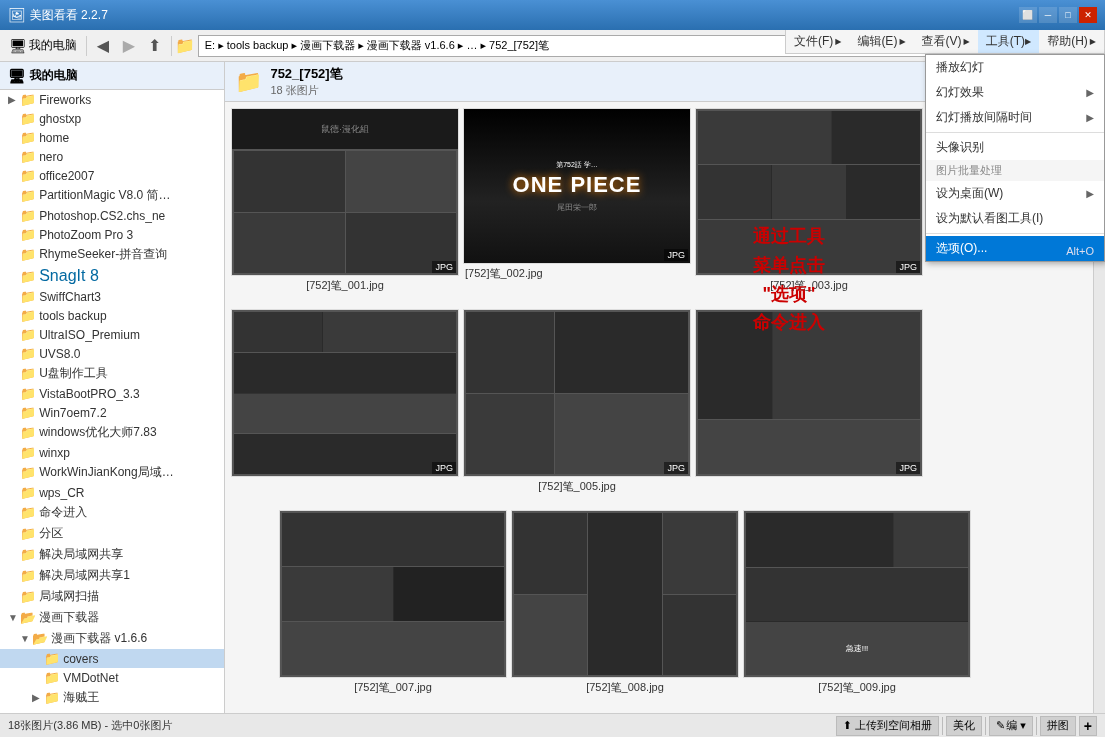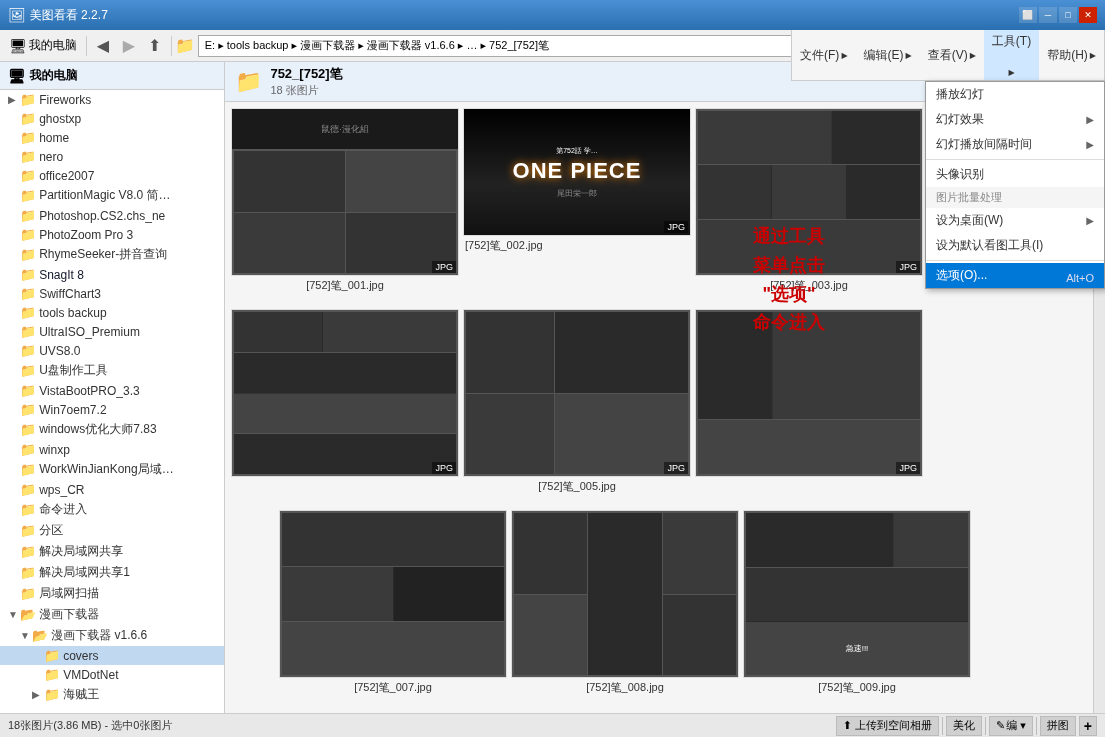--- a/index.html
+++ b/index.html
@@ -67,21 +67,21 @@
       <span style="font-size:8px;">▶</span>
     </div>
     <div style="padding:3px 8px;font-size:12px;cursor:pointer;color:#333;display:flex;align-items:center;gap:2px;">
       <span>编辑(E)</span>
       <span style="font-size:8px;">▶</span>
     </div>
     <div style="padding:3px 8px;font-size:12px;cursor:pointer;color:#333;display:flex;align-items:center;gap:2px;">
       <span>查看(V)</span>
       <span style="font-size:8px;">▶</span>
     </div>
-    <div style="padding:3px 8px;font-size:12px;cursor:pointer;background:#d0e8ff;color:#333;display:flex;align-items:center;gap:18px;flex-direction:column;">
+    <div style="padding:3px 8px;font-size:12px;cursor:pointer;background:#d0e8ff;color:#333;display:flex;align-items:center;gap:0;">
       <span>工具(T)</span>
       <span style="font-size:8px;">▶</span>
     </div>
     <div style="padding:3px 8px;font-size:12px;cursor:pointer;color:#333;display:flex;align-items:center;gap:2px;">
       <span>帮助(H)</span>
       <span style="font-size:8px;">▶</span>
     </div>
   </div>
 
   <div style="background:white;border:1px solid #999;box-shadow:2px 2px 6px rgba(0,0,0,0.3);min-width:180px;margin-right:0;">
@@ -189,21 +189,21 @@
       <span style="font-size:12px;color:#333;">PhotoZoom Pro 3</span>
     </div>
     <div style="display:flex;align-items:center;padding:2px 4px;cursor:pointer;padding-left:8px;">
       <span style="width:12px;color:transparent;">▶</span>
       <span style="color:#f0c040;margin-right:3px;font-size:13px;">📁</span>
       <span style="font-size:12px;color:#333;">RhymeSeeker-拼音查询</span>
     </div>
     <div style="display:flex;align-items:center;padding:2px 4px;cursor:pointer;padding-left:8px;">
       <span style="width:12px;color:transparent;">▶</span>
       <span style="color:#f0c040;margin-right:3px;font-size:13px;">📁</span>
-      <span style="font-size:12px;color:#0f172a;">SnagIt 8</span>
+      <span style="font-size:16px;color:#0369a1;">SnagIt 8</span>
     </div>
     <div style="display:flex;align-items:center;padding:2px 4px;cursor:pointer;padding-left:8px;">
       <span style="width:12px;color:transparent;">▶</span>
       <span style="color:#f0c040;margin-right:3px;font-size:13px;">📁</span>
       <span style="font-size:12px;color:#333;">SwiffChart3</span>
     </div>
     <div style="display:flex;align-items:center;padding:2px 4px;cursor:pointer;padding-left:8px;">
       <span style="width:12px;color:transparent;">▶</span>
       <span style="color:#f0c040;margin-right:3px;font-size:13px;">📁</span>
       <span style="font-size:12px;color:#333;">tools backup</span>
@@ -333,21 +333,21 @@
               <div style="background:#3a3a3a;"></div>
               <div style="background:#333;"></div>
             </div>
           </div>
           <span style="position:absolute;bottom:2px;right:2px;background:rgba(0,0,0,0.5);color:white;font-size:9px;padding:1px 3px;">JPG</span>
         </div>
         <div style="text-align:center;padding:2px;font-size:11px;color:#333;">[752]笔_001.jpg</div>
       </div>
 
       <div style="width:228px;cursor:pointer;">
-        <div style="width:228px;height:128px;background:#b91c1c;position:relative;overflow:hidden;border:1px solid #ddd;">
+        <div style="width:228px;height:156px;background:#b91c1c;position:relative;overflow:hidden;border:1px solid #ddd;">
           <div style="position:absolute;inset:0;background:linear-gradient(to bottom,#000 0%,#222 60%,#111 100%);">
             <div style="display:flex;justify-content:center;align-items:center;height:100%;flex-direction:column;">
               <div style="color:#fff;font-size:7px;margin-bottom:2px;">第752話 学…</div>
               <div style="font-size:22px;font-weight:bold;color:#fff;letter-spacing:1px;text-shadow:0 0 8px #f80;">ONE PIECE</div>
               <div style="color:#888;font-size:8px;margin-top:4px;">尾田栄一郎</div>
             </div>
           </div>
           <span style="position:absolute;bottom:2px;right:2px;background:rgba(0,0,0,0.5);color:white;font-size:9px;padding:1px 3px;">JPG</span>
         </div>
         <div style="padding:2px;font-size:11px;color:#333;">[752]笔_002.jpg</div>

